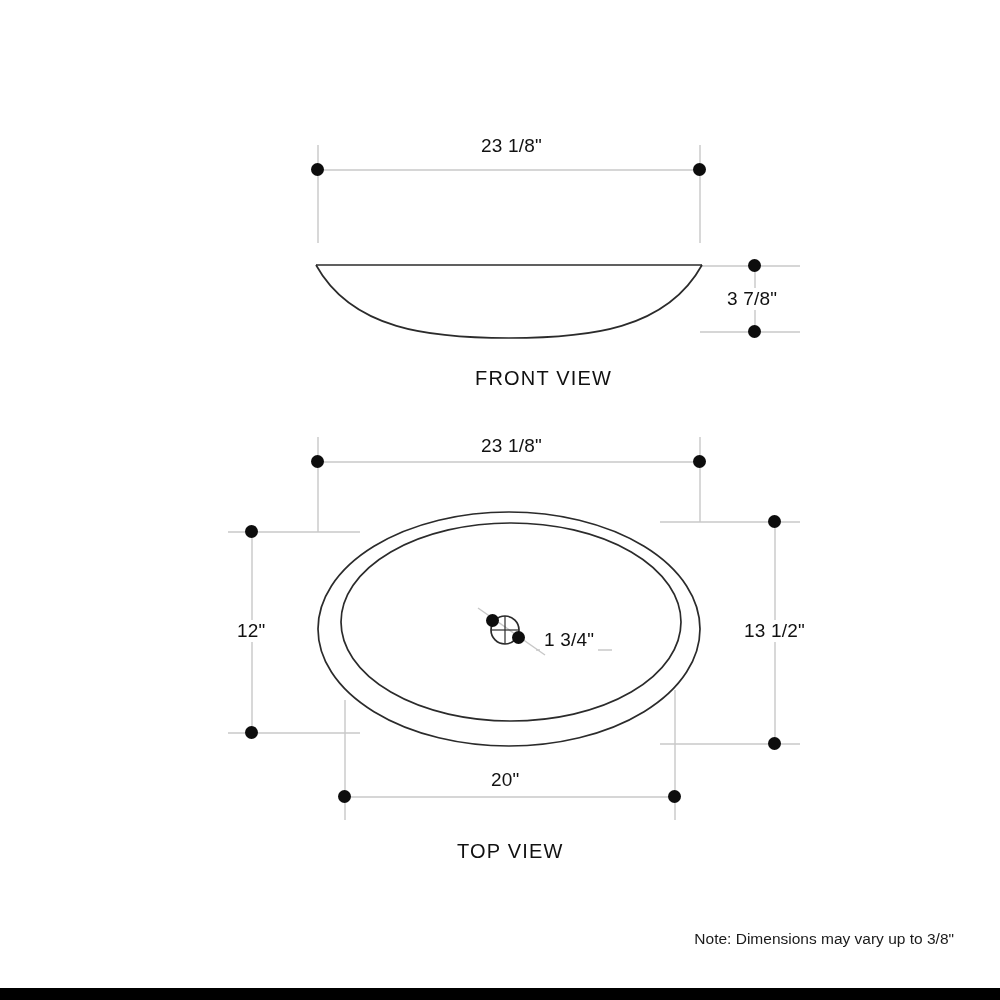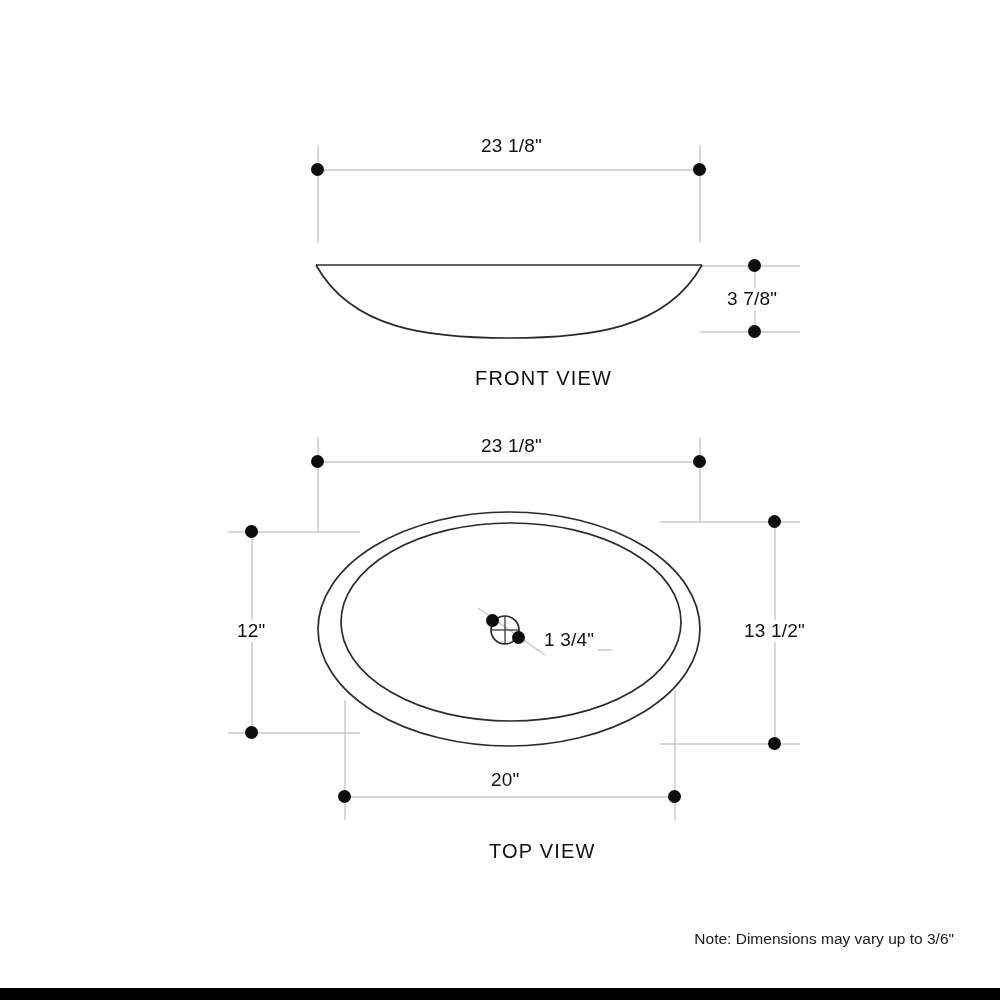--- a/index.html
+++ b/index.html
@@ -201,18 +201,18 @@
   <div class="dim-label" style="left:740px; top:620px;">13 1/2"</div>
 
   <div class="dot" style="left:338px; top:790px;"></div>
   <div class="dot" style="left:668px; top:790px;"></div>
   <div class="dim-label" style="left:487px; top:769px;">20"</div>
 
   <div class="dot" style="left:486px; top:614px;"></div>
   <div class="dot" style="left:512px; top:631px;"></div>
   <div class="dim-label" style="left:540px; top:629px;">1 3/4"</div>
 
-  <div class="view-label" style="left:457px; top:840px;margin-left:32px;">TOP VIEW</div>
-
-  <div id="note">Note: Dimensions may vary up to 3/6"</div>
+  <div class="view-label" style="left:457px; top:840px;">TOP VIEW</div>
+
+  <div id="note">Note: Dimensions may vary up to 3/8"</div>
   <div id="bottom-bar"></div>
 
 </div>
 
 </body></html>

